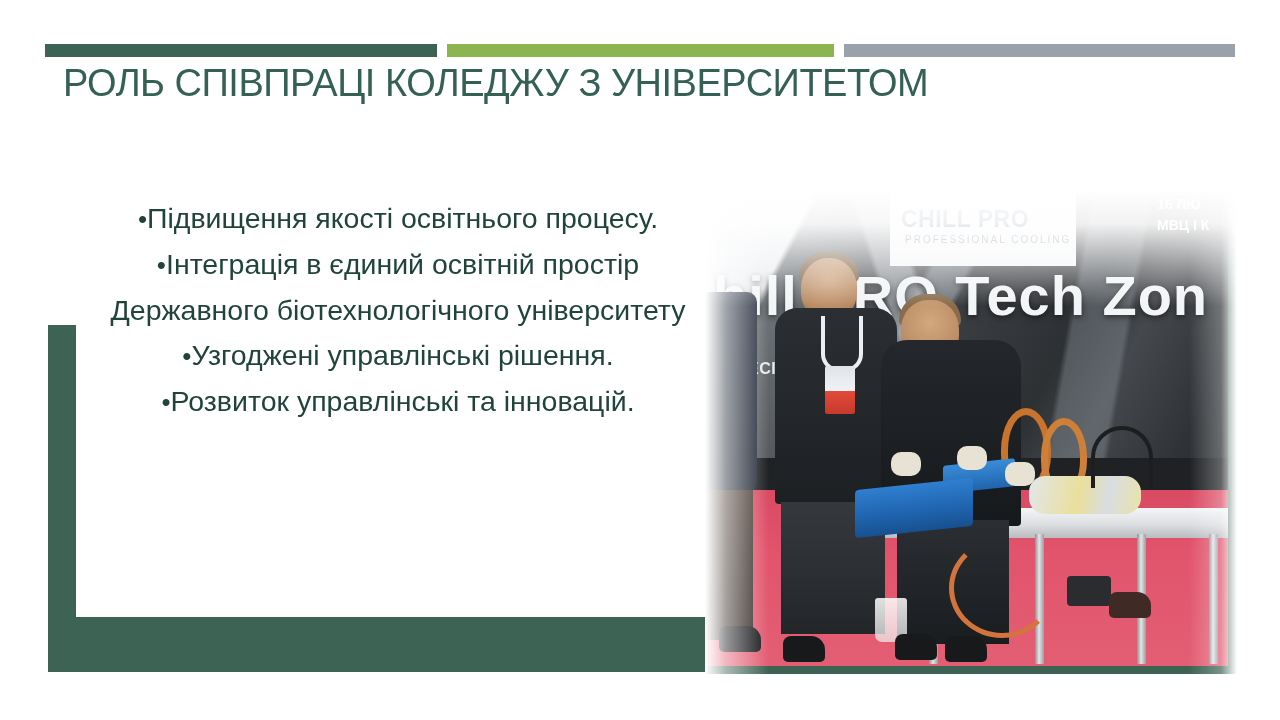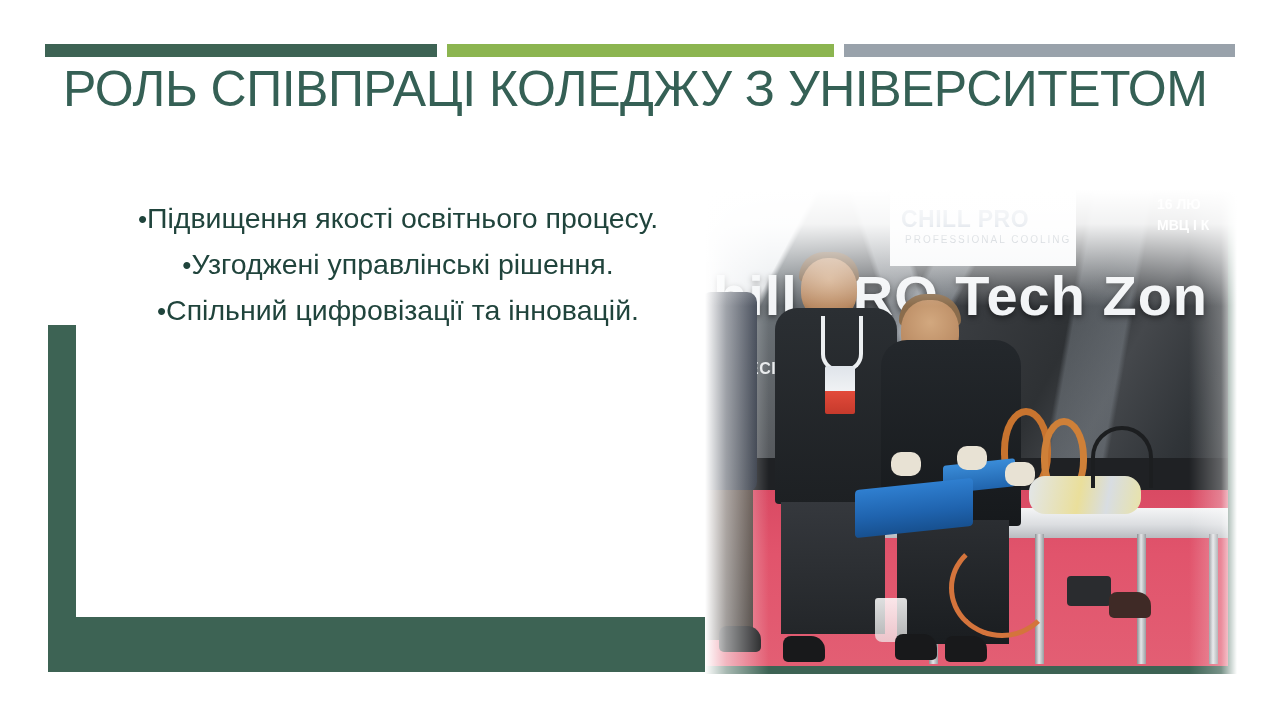--- a/index.html
+++ b/index.html
@@ -27,21 +27,21 @@
   #rule-dark  { left: 45px;  width: 392px; background: #3d6354; }
   #rule-green { left: 447px; width: 387px; background: #8cb550; }
   #rule-gray  { left: 844px; width: 391px; background: #99a2ab; }
 
   
   #title {
     position: absolute;
     left: 63px;
     top: 63px;
     width: 1180px;
-    font-size: 50px;
+    font-size: 38px;
     line-height: 1.06;
     letter-spacing: -0.5px;
     color: #356055;
     font-weight: 400;
     white-space: nowrap;
   }
 
   
   #green-panel {
     position: absolute;
@@ -333,22 +333,23 @@
   <div class="rule" id="rule-gray"></div>
 
   <div id="title">РОЛЬ СПІВПРАЦІ КОЛЕДЖУ З УНІВЕРСИТЕТОМ</div>
 
   <div id="green-panel"></div>
 
   <div id="text-card"></div>
 
   <div id="bullets">
     <div class="bullet-line"><span class="bullet-dot">•</span><span>Підвищення якості освітнього процесу.</span></div>
+    <div class="bullet-line"><span class="bullet-dot">•</span><span>Інтеграція в єдиний освітній простір Державного біотехнологічного університету</span></div>
     <div class="bullet-line"><span class="bullet-dot">•</span><span>Узгоджені управлінські рішення.</span></div>
-    <div class="bullet-line"><span class="bullet-dot">•</span><span>Спільний цифровізації та інновацій.</span></div>
+    <div class="bullet-line"><span class="bullet-dot">•</span><span>Розвиток управлінські та інновацій.</span></div>
   </div>
 
   <div id="photo">
     <div class="ph" id="ph-banner"></div>
     <div class="ph" id="ph-banner-shards"></div>
     <div class="ph" id="ph-wall"></div>
     <div class="ph" id="ph-floor"></div>
 
     <div class="ph" id="ph-banner-text">hill PRO Tech Zon</div>
     <div class="ph" id="ph-banner-sub">ОФЕСІ                      ЬКОТЕМПЕРАТУРНОЇ Т</div>

